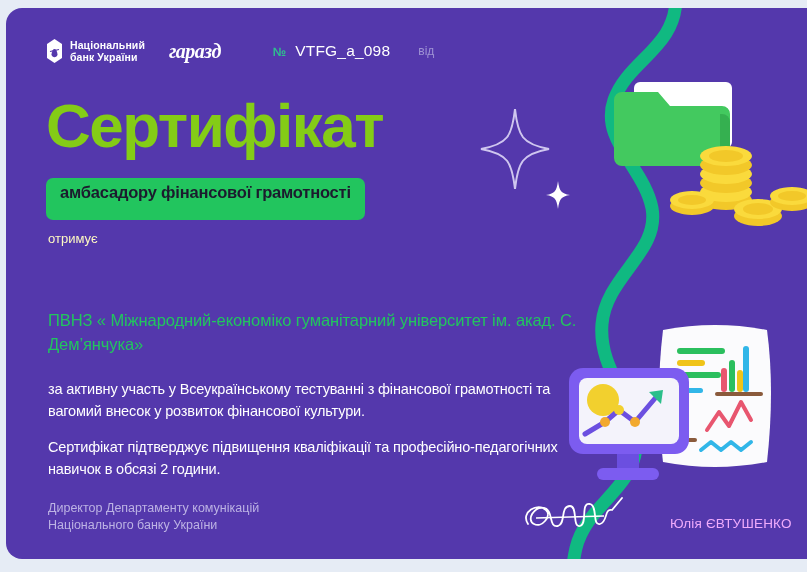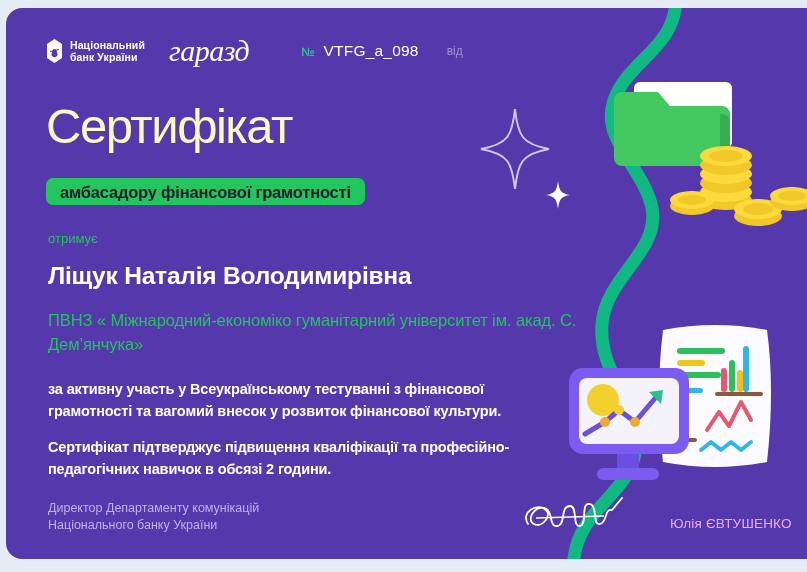--- a/index.html
+++ b/index.html
@@ -47,22 +47,22 @@
     line-height: 12.5px;
     font-weight: 700;
     letter-spacing: .1px;
     white-space: pre-line;
   }
   .garazd {
     margin-left: 24px;
     color: #ffffff;
     font-family: "Liberation Serif", serif;
     font-style: italic;
-    font-weight: 400;
-    font-size: 30px;
+    font-weight: 700;
+    font-size: 20px;
     letter-spacing: -.5px;
   }
   .numblock {
     margin-left: 52px;
     display: flex; align-items: baseline; gap: 9px;
   }
   .num-sign {
     color: #2fbf8f;
     font-size: 12px;
     font-weight: 700;
@@ -82,43 +82,43 @@
   }
   .date-val {
     color: #ffffff;
     font-size: 15.5px;
   }
 
   
   .title {
     position: absolute;
     left: 40px; top: 83px;
-    color: #fef9c3;
-    font-size: 49px;
-    font-weight: 400;
+    color: #84cc16;
+    font-size: 62px;
+    font-weight: 700;
     letter-spacing: -1.5px;
     line-height: 70px;
   }
   .subtitle-badge {
     position: absolute;
     left: 40px; top: 170px;
     background: #22c55e;
     color: #1c1b2e;
     font-size: 16.5px;
     font-weight: 700;
-    padding: 5px 14px 3px 14px;
+    padding: 5px 14px 18px 14px;
     border-radius: 7px;
     letter-spacing: -.2px;
   }
 
   
   .receives {
     position: absolute;
     left: 42px; top: 223px;
-    color: #22c55e;
+    color: #fef9c3;
     font-size: 13px;
   }
   .name {
     position: absolute;
     left: 42px; top: 254px;
     color: #ffffff;
     font-size: 24.5px;
     font-weight: 700;
     letter-spacing: -.2px;
   }
@@ -132,21 +132,21 @@
     letter-spacing: -.1px;
   }
 
   
   .body-para {
     position: absolute;
     left: 42px;
     width: 510px;
     color: #ffffff;
     font-size: 14.5px;
-    font-weight: 700;
+    font-weight: 400;
     line-height: 22px;
     letter-spacing: -.15px;
   }
   .para1 { top: 370px; }
   .para2 { top: 428px; }
 
   
   .footer-role {
     position: absolute;
     left: 42px; top: 492px;
@@ -279,21 +279,20 @@
       </div>
       <div class="dateblock">
         <span class="date-lbl">від</span>
       </div>
     </div>
 
     <div class="title">Сертифікат</div>
     <div class="subtitle-badge">амбасадору фінансової грамотності</div>
 
     <div class="receives">отримує</div>
-    <div class="name">Ліщук Наталія Володимирівна</div>
     <div class="institution">ПВНЗ « Міжнародний-економіко гуманітарний університет ім. акад. С. Дем’янчука»</div>
 
     <div class="body-para para1">за активну участь у Всеукраїнському тестуванні з фінансової грамотності та вагомий внесок у розвиток фінансової культури.</div>
     <div class="body-para para2">Сертифікат підтверджує підвищення кваліфікації та професійно-педагогічних навичок в обсязі 2 години.</div>
 
     <div class="footer-role">Директор Департаменту комунікацій
 Національного банку України</div>
     <svg class="signature" viewBox="0 0 120 50">
       <path d="M10 34 C 2 22, 20 12, 28 20 C 34 26, 24 38, 16 34
                C 8 30, 16 16, 26 18 C 36 20, 30 38, 40 36

